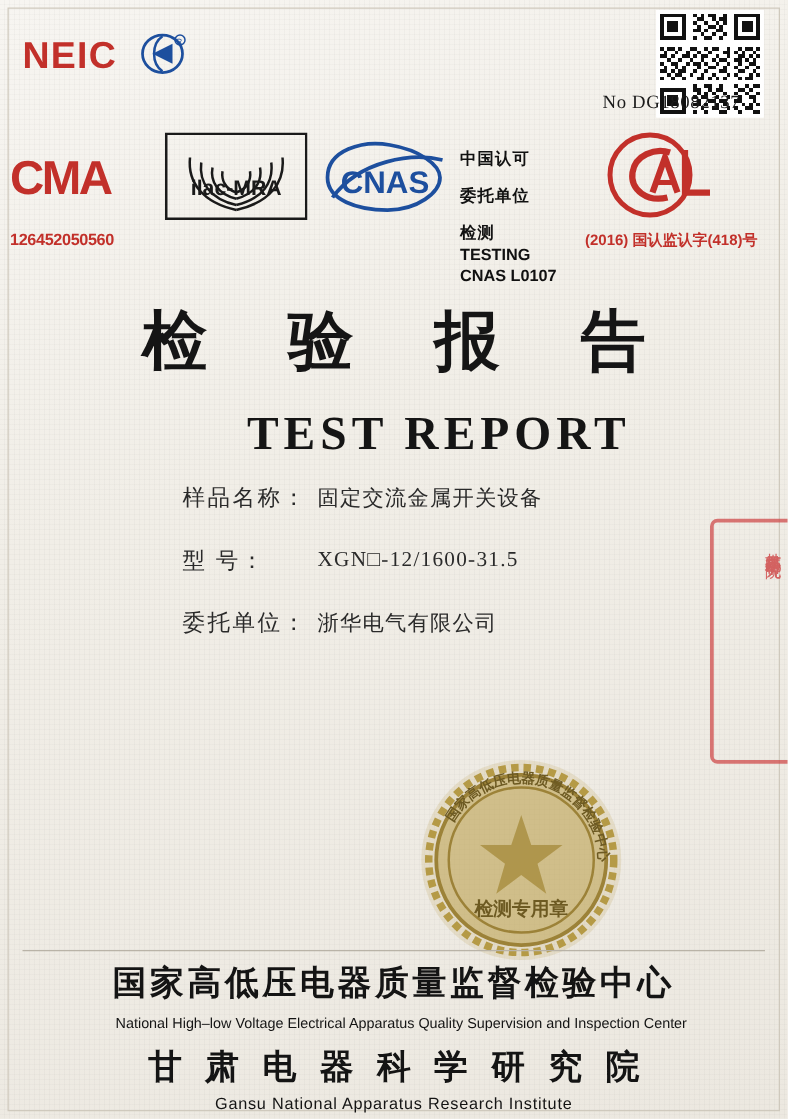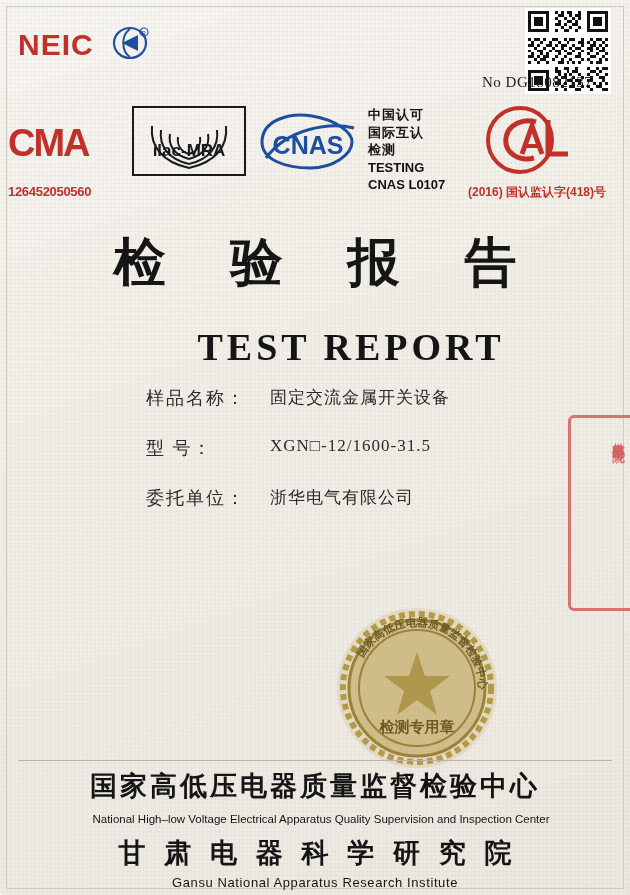--- a/index.html
+++ b/index.html
@@ -121,42 +121,42 @@
   .cnas-label {
     position: absolute;
     left: 368px;
     top: 6px;
     font-family: "Liberation Sans", sans-serif;
     font-size: 13px;
     font-weight: bold;
     color: #111;
     line-height: 1.35;
   }
-  .cnas-label .cn { letter-spacing: 1px; }
+  .cnas-label .cn { letter-spacing: 1px; margin-top: 12px; }
   .cal {
     position: absolute;
     left: 478px;
     top: 4px;
     width: 100px;
     height: 74px;
   }
   .cal-note {
     position: absolute;
     left: 468px;
     top: 84px;
     color: #c2302a;
     font-family: "Liberation Sans", sans-serif;
     font-size: 12px;
     font-weight: bold;
   }
 
   
   .title-cn {
     position: absolute;
-    top: 228px;
+    top: 238px;
     left: 0;
     width: 630px;
     text-align: center;
     font-family: "Liberation Serif", serif;
     font-size: 52px;
     font-weight: bold;
     letter-spacing: 26px;
     text-indent: 26px;
     color: #151515;
   }
@@ -176,25 +176,24 @@
 
   
   .fields {
     position: absolute;
     top: 386px;
     left: 146px;
     width: 420px;
   }
   .field-row {
     display: flex;
-    align-items: flex-start;
+    align-items: center;
     margin-bottom: 26px;
     font-size: 18px;
     color: #2a2a2a;
-    gap: 16px;
   }
   .field-label {
     width: 108px;
     letter-spacing: 2px;
     white-space: nowrap;
   }
   .field-label.spaced {
     letter-spacing: 2px;
   }
   .field-value {
@@ -506,21 +505,21 @@
     <div class="cnas">
       <svg width="112" height="68" viewBox="0 0 112 68">
         <path d="M10 34 C10 12, 38 4, 60 8 C84 12, 100 24, 100 34 C100 46, 82 60, 58 60 C34 60, 10 52, 10 34 Z" fill="none" stroke="#1d4f9e" stroke-width="3"></path>
         <path d="M14 50 C36 20, 78 14, 102 20" fill="none" stroke="#1d4f9e" stroke-width="3"></path>
         <text x="56" y="46" text-anchor="middle" font-family="Liberation Sans, sans-serif" font-size="25" font-weight="bold" fill="#1d4f9e">CNAS</text>
       </svg>
     </div>
 
     <div class="cnas-label">
       <div class="cn">中国认可</div>
-      <div class="cn">国际互认</div>
+      <div class="cn">委托单位</div>
       <div class="cn">检测</div>
       <div>TESTING</div>
       <div>CNAS L0107</div>
     </div>
 
     <div class="cal">
       <svg width="100" height="74" viewBox="0 0 100 74">
         <circle cx="42" cy="36" r="32" fill="none" stroke="#c2302a" stroke-width="4"></circle>
         <path d="M58 18 C46 14, 30 20, 28 34 C26 48, 40 58, 56 54" fill="none" stroke="#c2302a" stroke-width="5"></path>
         <path d="M44 50 L54 22 L64 50" fill="none" stroke="#c2302a" stroke-width="5"></path>

